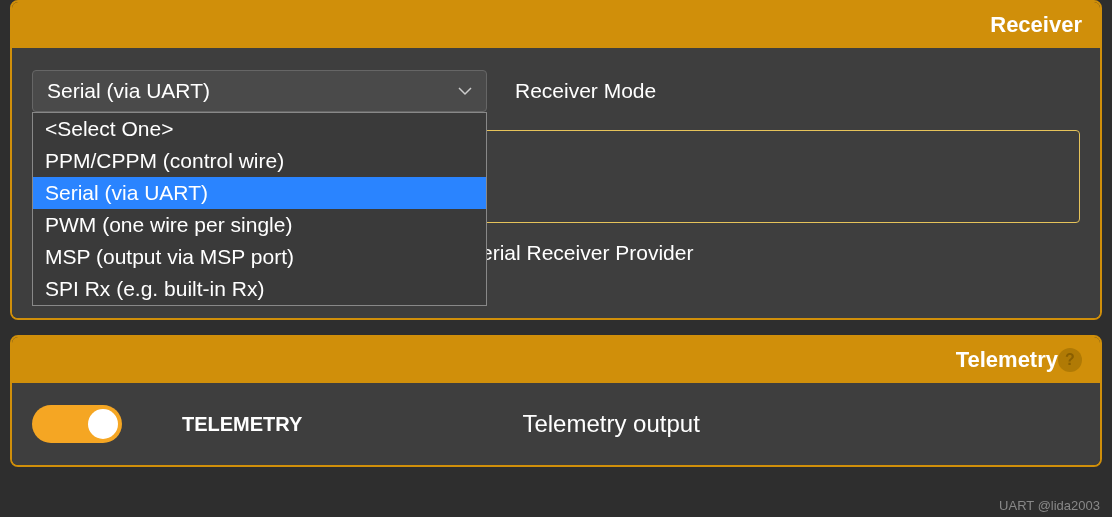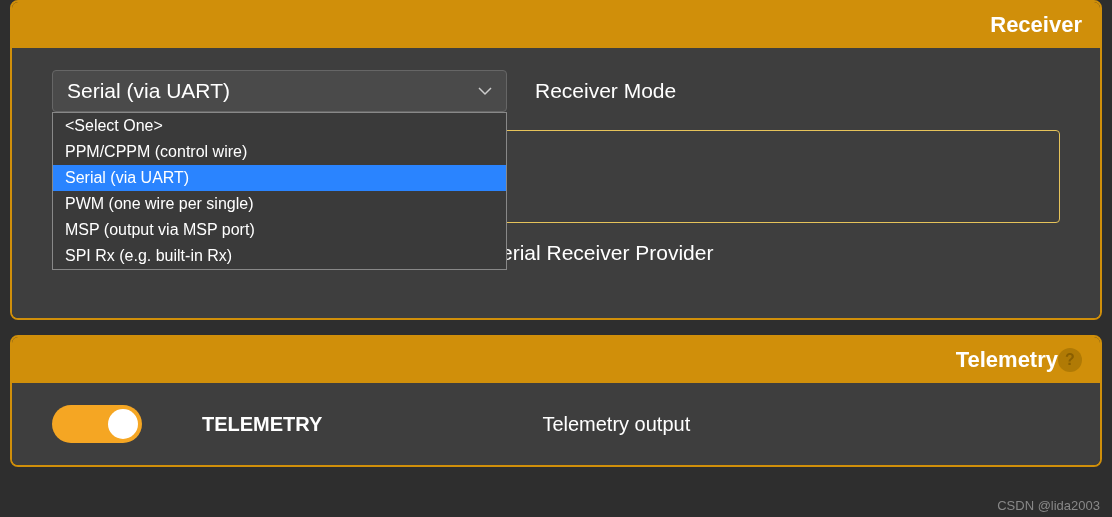--- a/index.html
+++ b/index.html
@@ -27,21 +27,21 @@
       font-size: 22px;
       font-weight: 600;
       color: #ffffff;
       border-radius: 6px 6px 0 0;
       display: flex;
       justify-content: flex-end;
       align-items: center;
     }
     .panel-body {
       background: #3e3e3e;
-      padding: 22px 40px;
+      padding: 22px 20px;
       border-radius: 0 0 6px 6px;
       position: relative;
     }
     .row {
       display: flex;
       align-items: center;
       gap: 28px;
       margin-bottom: 18px;
     }
     .select-wrapper {
@@ -65,21 +65,21 @@
       height: 10px;
     }
     .dropdown-list {
       position: absolute;
       top: 100%;
       left: 0;
       right: 0;
       background: #3a3a3a;
       border: 1px solid #888;
       z-index: 100;
-      font-size: 16px;
+      font-size: 21px;
     }
     .dropdown-item {
       padding: 4px 12px;
       cursor: pointer;
       color: #ffffff;
     }
     .dropdown-item.selected {
       background: #2a84ff;
     }
     .label-text {
@@ -131,21 +131,21 @@
       position: absolute;
       top: 4px;
       right: 4px;
     }
     .toggle-label {
       font-size: 20px;
       font-weight: 700;
       color: #ffffff;
     }
     .toggle-desc {
-      font-size: 20px;
+      font-size: 24px;
       color: #ffffff;
       margin-left: 160px;
     }
     .watermark {
       position: absolute;
       bottom: 4px;
       right: 12px;
       font-size: 13px;
       color: #888;
     }
@@ -201,13 +201,13 @@
     <div class="toggle-row">
       <div class="toggle">
         <div class="toggle-knob"></div>
       </div>
       <span class="toggle-label">TELEMETRY</span>
       <span class="toggle-desc">Telemetry output</span>
     </div>
   </div>
 </div>
 
-<div class="watermark">CSDN @lida2003</div>
+<div class="watermark">UART @lida2003</div>
 
 </body></html>

